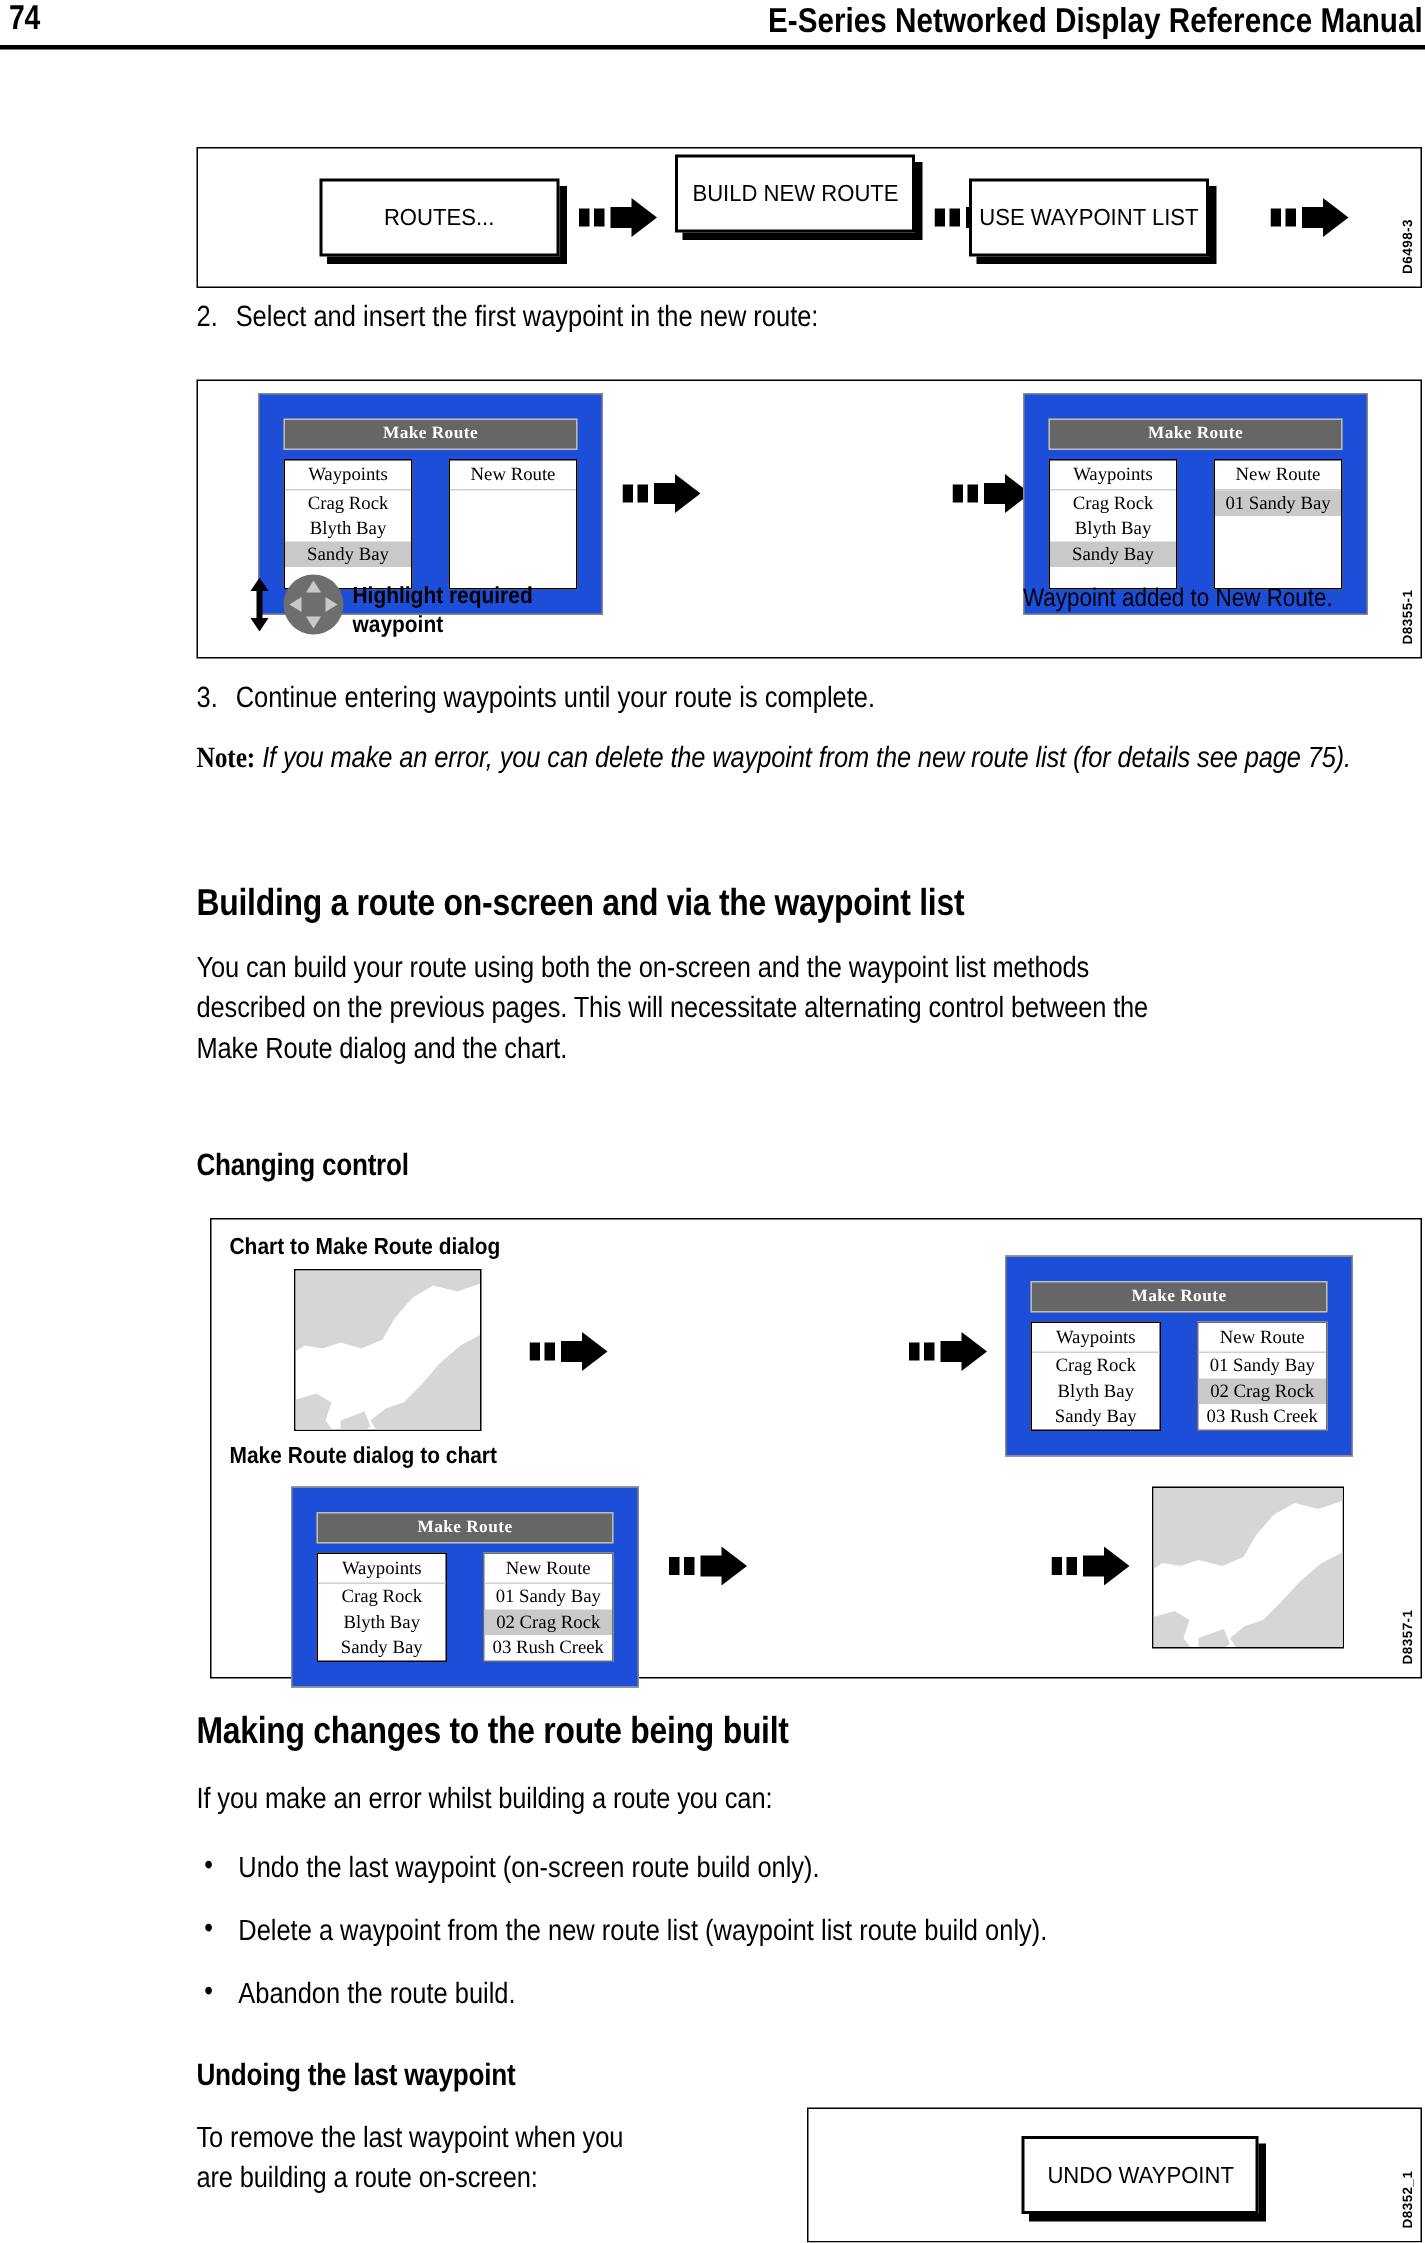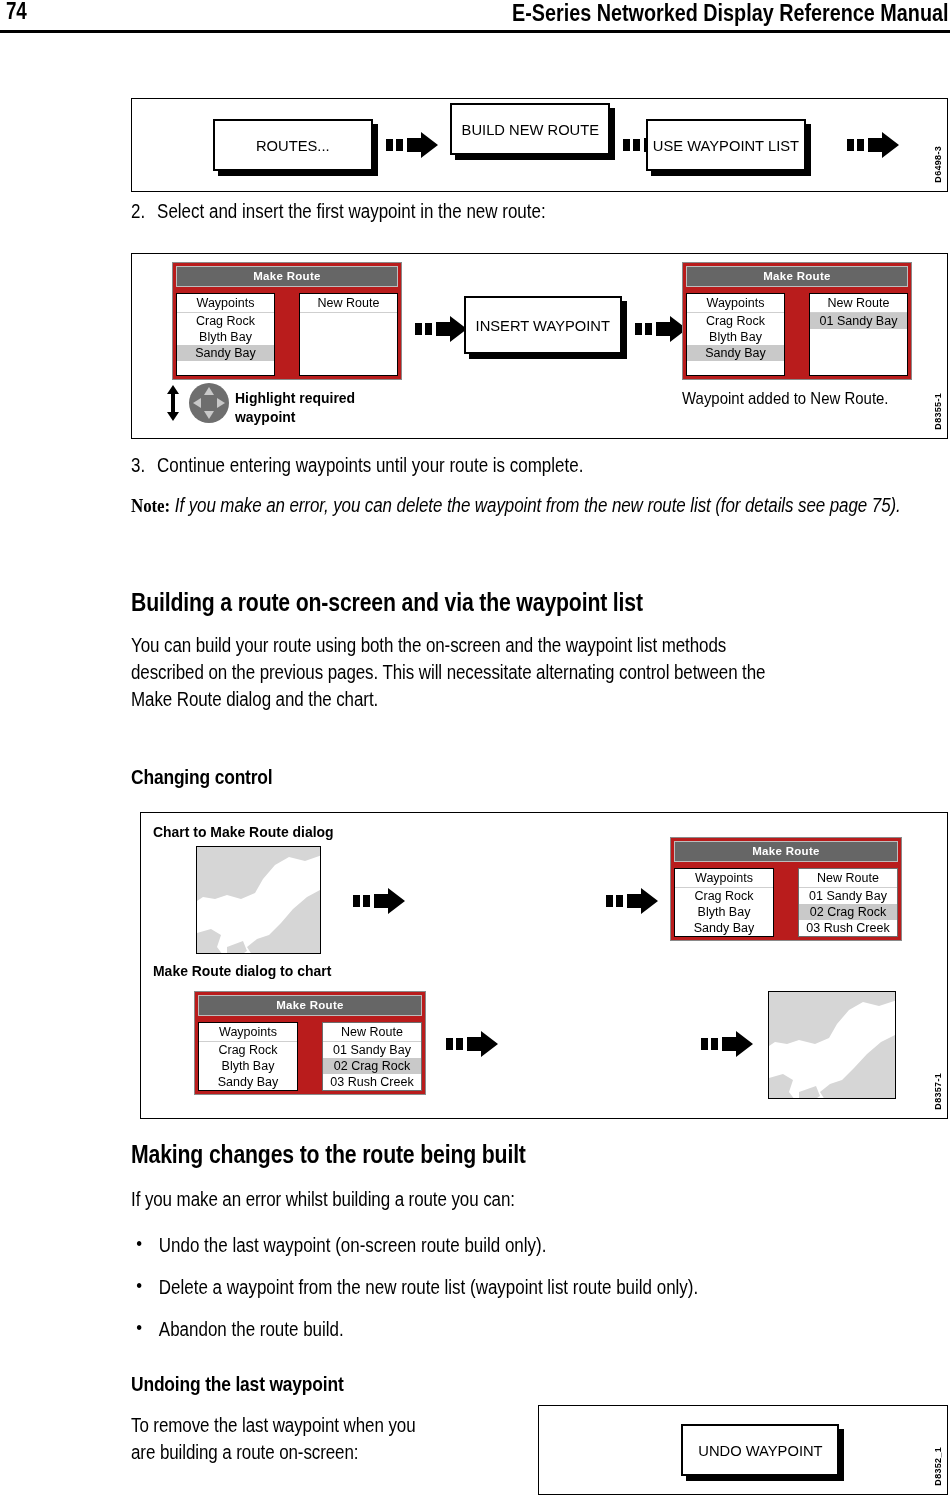--- a/index.html
+++ b/index.html
@@ -123,22 +123,23 @@
   }
   .skbtn span{ display:block; transform:scaleX(.95); }
 
   
   .arrow{ position:absolute; }
 
   
   .mrdlg{
     position:absolute;
     border:1.5px solid #8a8a8a;
-    background:#b91c1c;
-    padding:3px;
+    background:#1d4ed8;
+    padding:16px;
+    font-family:Liberation Serif, serif;
   }
   .mr-title{
     background:#666666;
     color:#ffffff;
     font-size:11.5px;
     font-weight:700;
     text-align:center;
     padding:3px 0 4px 0;
     letter-spacing:.3px;
     border:1px solid #bdbdbd;
@@ -294,23 +295,20 @@
   </div>
 
   <div class="arrow" style="left:283px; top:62px;">
     <svg width="54" height="26" viewBox="0 0 54 26">
       <rect x="0" y="7" width="7" height="12" fill="#000"></rect>
       <rect x="10" y="7" width="7" height="12" fill="#000"></rect>
       <path d="M21 6 L35 6 L35 0 L52 13 L35 26 L35 20 L21 20 Z" fill="#000"></path>
     </svg>
   </div>
 
-  <div class="skbtn" style="left:332px; top:42px; width:158px; height:58px;">
-    <span>INSERT WAYPOINT</span>
-  </div>
 
   <div class="arrow" style="left:503px; top:62px;">
     <svg width="54" height="26" viewBox="0 0 54 26">
       <rect x="0" y="7" width="7" height="12" fill="#000"></rect>
       <rect x="10" y="7" width="7" height="12" fill="#000"></rect>
       <path d="M21 6 L35 6 L35 0 L52 13 L35 26 L35 20 L21 20 Z" fill="#000"></path>
     </svg>
   </div>
 
   <div class="mrdlg" style="left:550px; top:8px; width:230px;">

